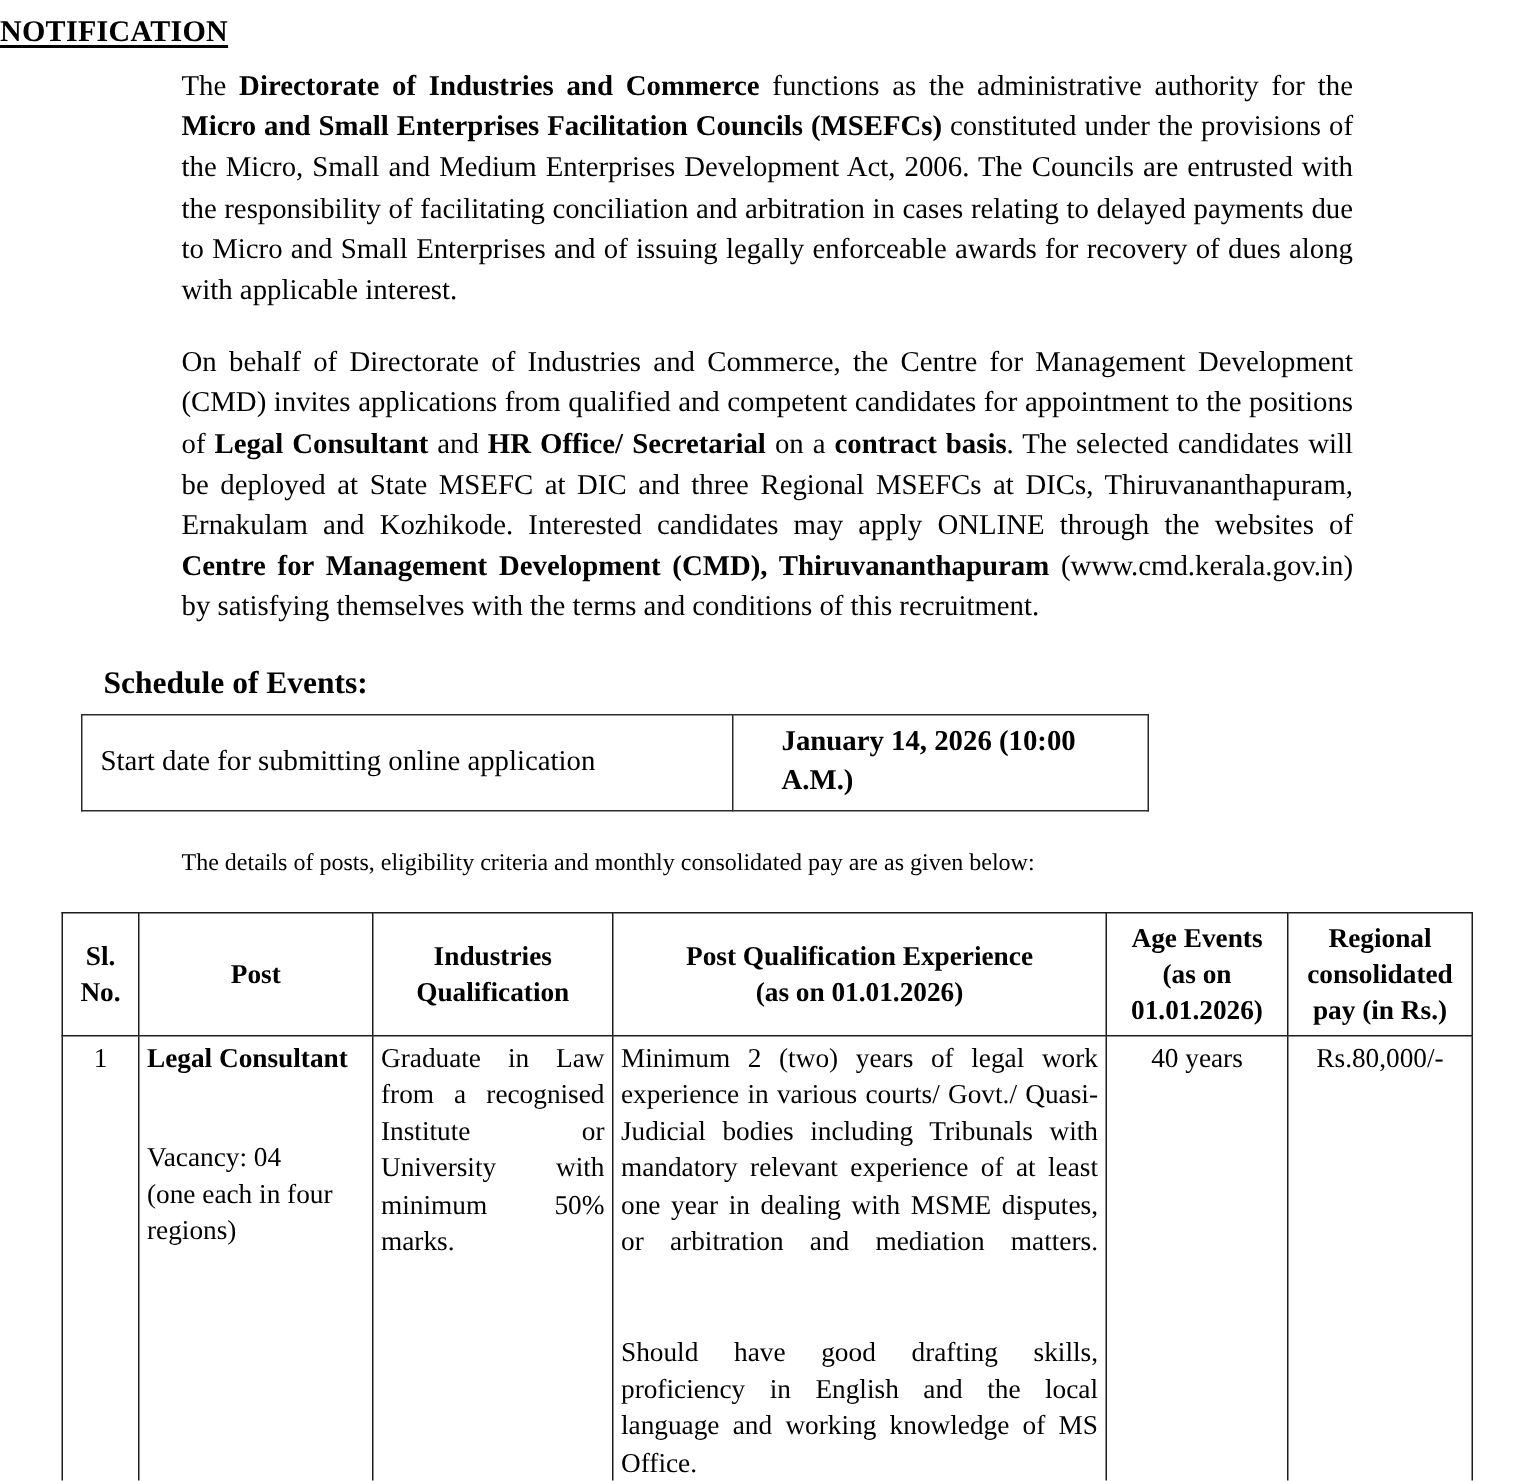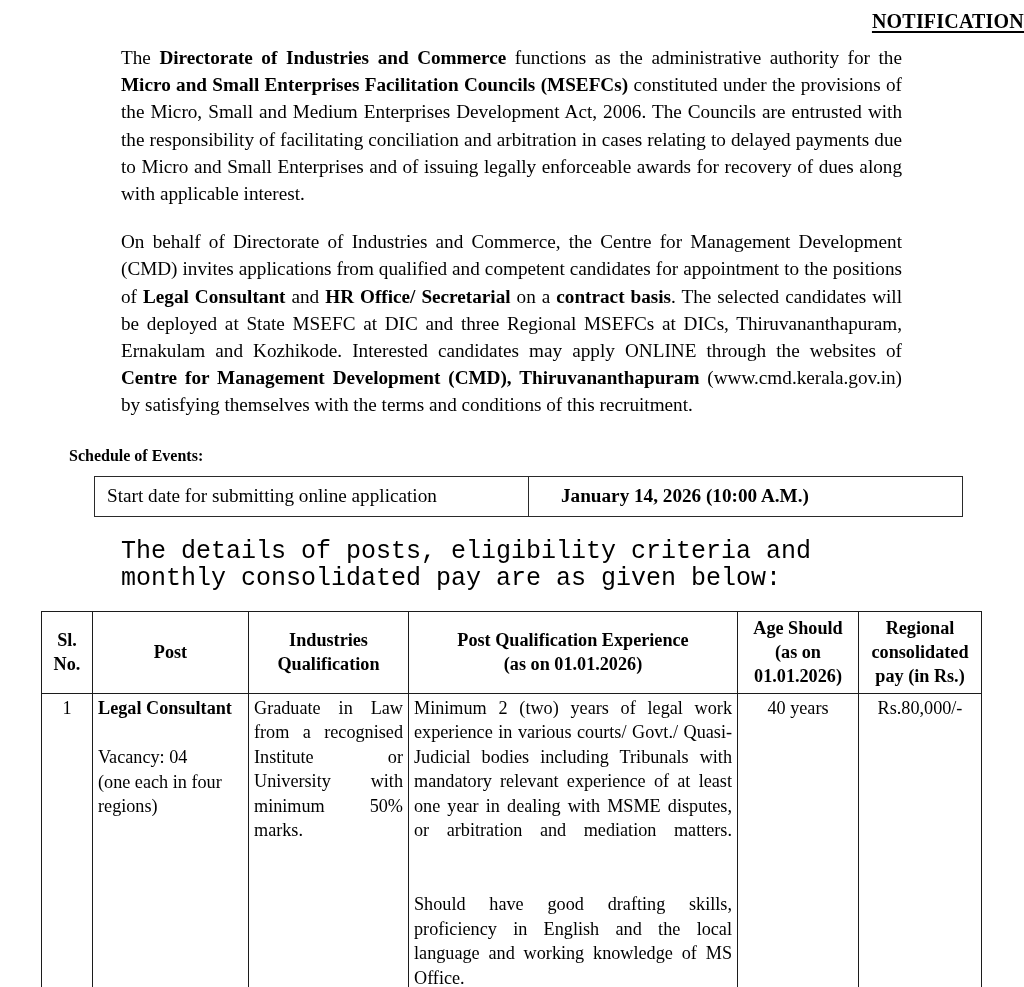--- a/index.html
+++ b/index.html
@@ -16,21 +16,21 @@
   }
   .page {
     position: relative;
     width: 1024px;
     height: 987px;
     box-sizing: border-box;
   }
 
   
   .doc-title {
-    text-align: right;
+    text-align: left;
     font-weight: bold;
     font-size: 20px;
     letter-spacing: 0.2px;
     margin: 10px 0 0 0;
     padding: 0;
   }
   .doc-title span {
     text-decoration: underline;
     text-underline-offset: 3px;
   }
@@ -47,37 +47,36 @@
     margin: 11px 0 0 0;
     padding: 0;
   }
   p.para + p.para {
     margin-top: 21px;
   }
   p.para b { font-weight: bold; }
 
   .sched-heading {
     font-weight: bold;
+    font-size: 21px;
+    line-height: 27px;
+    margin: 23px 0 7px 69px;
+  }
+
+  .intro-line {
     font-size: 16px;
     line-height: 27px;
-    margin: 23px 0 7px 69px;
-  }
-
-  .intro-line {
-    font-size: 25px;
-    line-height: 27px;
     margin: 21px 0 0 0;
-    font-family: Liberation Mono, monospace;
   }
 
   
   table.sched {
     border-collapse: collapse;
-    margin-left: 94px;
-    width: 869px;
+    margin-left: 54px;
+    width: 712px;
     table-layout: fixed;
   }
   table.sched td {
     border: 1.6px solid #2a2a2a;
     font-size: 19.2px;
     line-height: 26px;
     padding: 5px 0 6px 12px;
     vertical-align: middle;
     height: 28px;
   }
@@ -112,21 +111,21 @@
   .c-post{ width: 156px; }
   .c-edu { width: 160px; }
   .c-exp { width: 329px; }
   .c-age { width: 121px; }
   .c-pay { width: 123px; }
 
   td.cell-sl {
     text-align: center;
   }
   td.cell-post .post-name { font-weight: bold; }
-  td.cell-post .vac { margin-top: 25px; }
+  td.cell-post .vac { margin-top: 42px; }
   td.cell-post .regions { }
   td.cell-edu, td.cell-exp {
     text-align: justify;
     text-justify: inter-word;
   }
   td.cell-exp .blk2 { margin-top: 25px; }
   td.cell-age, td.cell-pay {
     text-align: center;
   }
   .jz:after {
@@ -187,21 +186,21 @@
           </th>
           <th>
             <div>Industries</div>
             <div>Qualification</div>
           </th>
           <th>
             <div>Post Qualification Experience</div>
             <div>(as on 01.01.2026)</div>
           </th>
           <th>
-            <div>Age Should</div>
+            <div>Age Events</div>
             <div>(as on</div>
             <div>01.01.2026)</div>
           </th>
           <th>
             <div>Regional</div>
             <div>consolidated</div>
             <div>pay (in Rs.)</div>
           </th>
         </tr>
       </thead>

